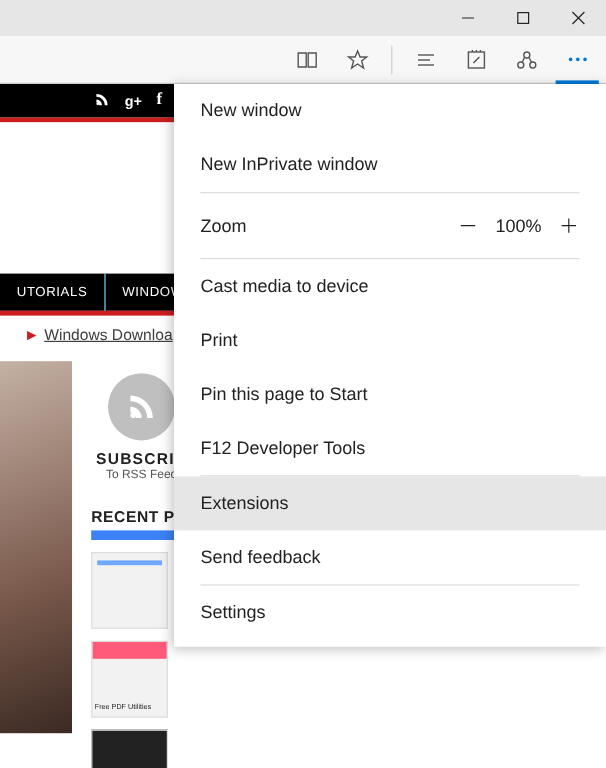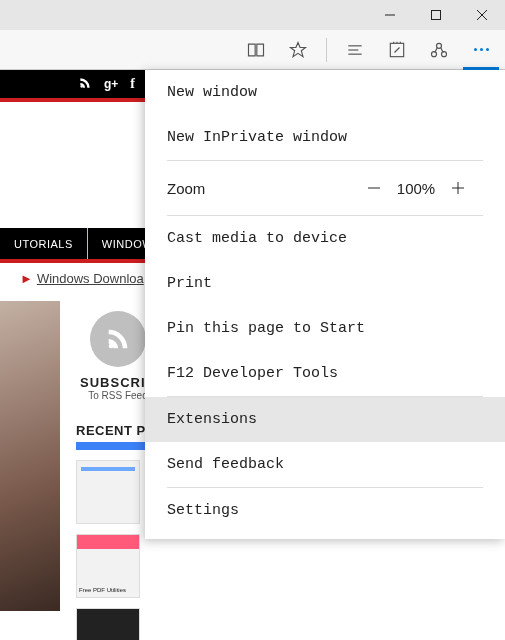--- a/index.html
+++ b/index.html
@@ -40,24 +40,24 @@
   .subsc { font-size: 13px; font-weight: 600; text-align:center; letter-spacing: 1px; color:#222; }
   .subsc2 { font-size: 10px; text-align:center; color:#555; }
   .recent { font-size: 13px; font-weight:600; letter-spacing: .5px; margin-top: 22px; border-bottom: 8px solid #3b82f6; padding-bottom: 4px; color:#222; white-space: nowrap; overflow: hidden; }
   .thumb { width: 64px; height: 64px; background:#f2f2f2; border:1px solid #ddd; margin-top: 10px; position:relative; overflow:hidden; }
   .thumb .bar { position:absolute; left:4px; right:4px; height:4px; background:#6fa8ff; top:6px; }
   .thumb.t2 .pinkbar { position:absolute; left:0; right:0; top:0; height:14px; background:#ff5a7a; }
   .thumb.t2 .txt { position:absolute; bottom:4px; left:2px; font-size:6px; color:#222; }
 
   
   .menu { position:absolute; top:70px; right:0; width: 360px; background:#fff; box-shadow: -2px 2px 10px rgba(0,0,0,.25); z-index: 10; padding-bottom: 6px; }
-  .menu .item { padding: 14px 22px; font-size: 15px; color:#222; cursor: default; font-family: Liberation Mono, monospace; }
+  .menu .item { padding: 14px 22px; font-size: 15px; color:#222; cursor: default; }
   .menu .item.highlight { background:#e6e6e6; }
   .menu hr { border: none; border-top: 1px solid #ddd; margin: 0 22px; }
-  .menu .zoomrow { display:flex; align-items:center; padding: 10px 30px 10px 22px; font-size: 15px; color:#222; }
+  .menu .zoomrow { display:flex; align-items:center; padding: 10px 14px 10px 22px; font-size: 15px; color:#222; }
   .menu .zoomrow .spacer { flex:1; }
   .menu .zoomrow .zbtn { width: 34px; height: 34px; display:flex; align-items:center; justify-content:center; }
   .menu .zoomrow .zbtn svg { width:18px; height:18px; stroke:#222; stroke-width:1.3; fill:none; }
   .menu .zoomrow .zval { width: 50px; text-align:center; font-size: 15px; }
 </style>
 </head>
 <body>
 
 <div class="titlebar">
   <div class="win-btn">

